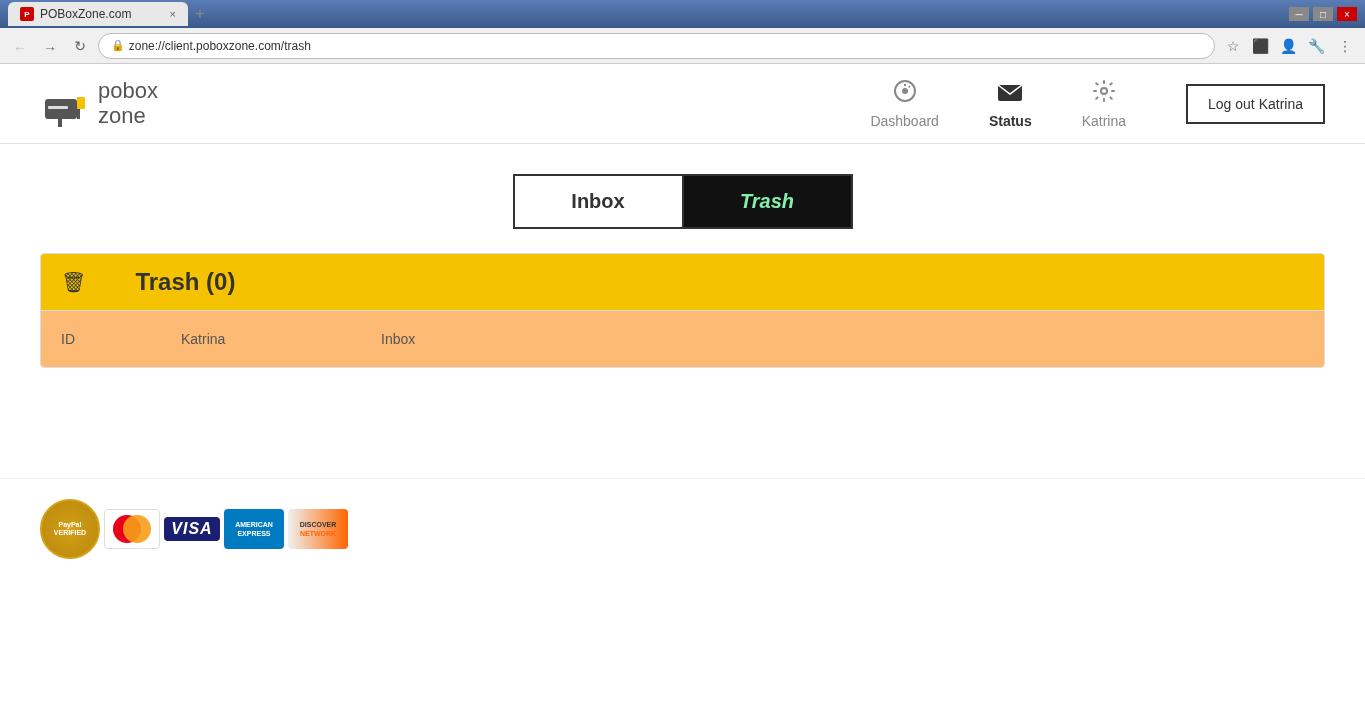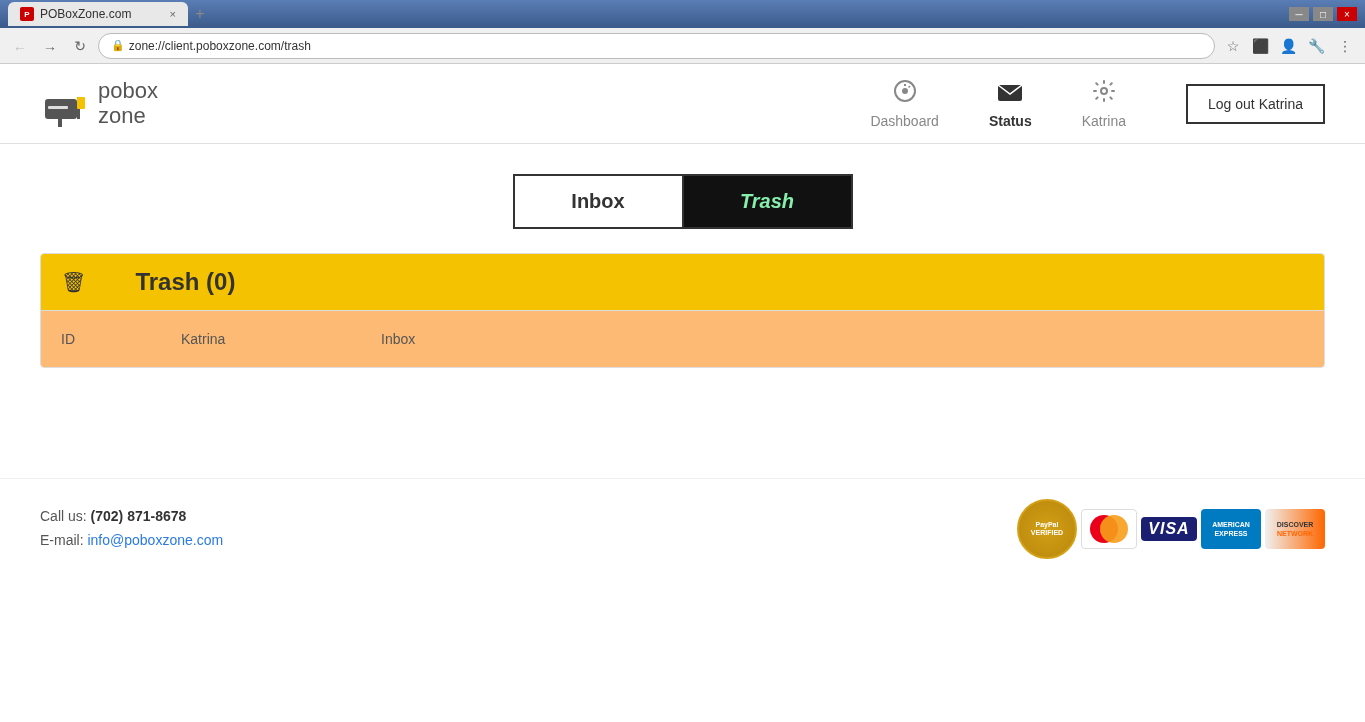--- a/index.html
+++ b/index.html
@@ -472,28 +472,20 @@
       <div class="trash-table-header">
         <span>ID</span>
         <span>Katrina</span>
         <span>Inbox</span>
       </div>
     </div>
 
   </main>
 
   <footer class="site-footer">
-    <div class="footer-contact">
-      <div>
-        <span>Call us: </span><strong>(702) 871-8678</strong>
-      </div>
-      <div>
-        <span>E-mail: </span><a href="#">info@poboxzone.com</a>
-      </div>
-    </div>
 
     <div class="payment-icons">
 
       <div class="paypal-badge">
         <span style="font-size:7px; text-align:center;">PayPal<br>VERIFIED</span>
       </div>
 
       <div class="card-badge mastercard" style="width:56px; height:40px; border-radius:4px; overflow:hidden; position:relative;">
         <div class="mc-circles">
           <div class="mc-circle-red"></div>

